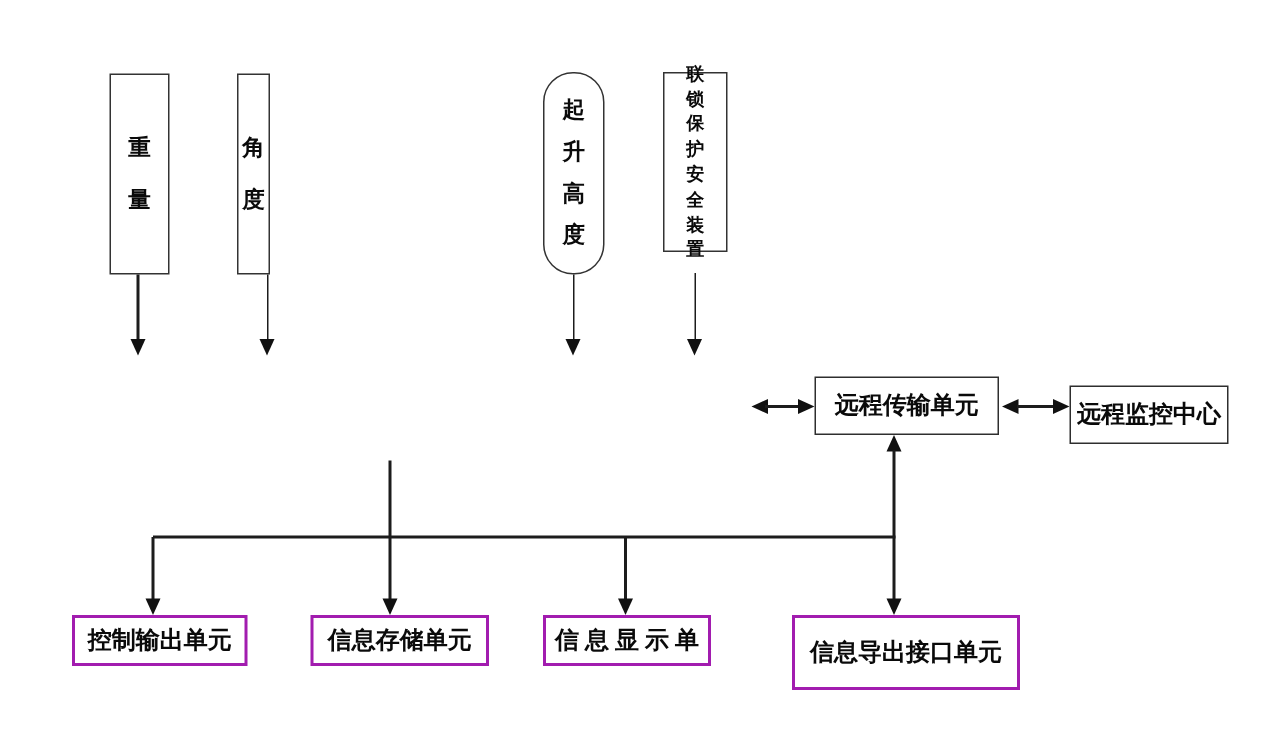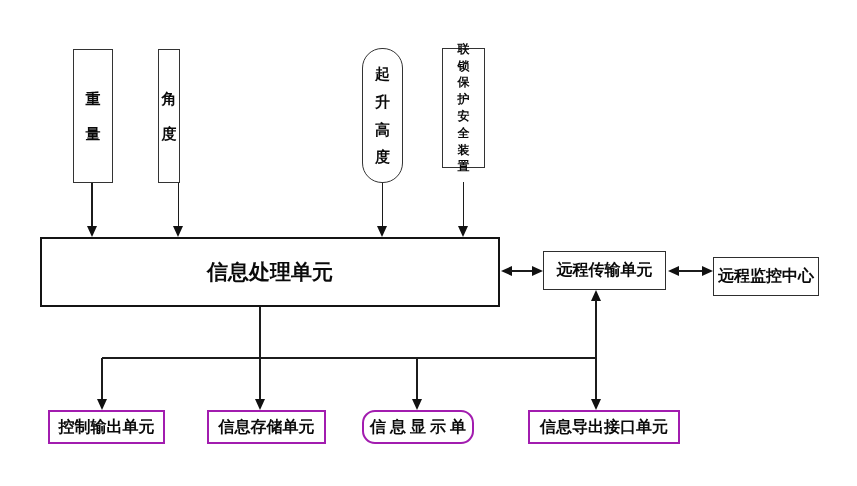--- a/index.html
+++ b/index.html
@@ -36,21 +36,21 @@
     line-height: 2.35;
   }
   .vbox.small { font-size: 12px; }
   .vbox.small .vtext { line-height: 1.4; }
   .vbox.four .vtext { line-height: 1.85; }
   
   .hbox { font-size: 16px; }
   .main-box { border: 2px solid #141414; font-size: 21px; }
   .right-box { border: 1.5px solid #2e2e2e; }
   .bottom-box { border: 2px solid #a21caf; }
-  .spaced { letter-spacing: 4px; text-indent: 4px; border-radius: 13px; }
+  .spaced { letter-spacing: 4px; text-indent: 4px; }
   
   .line {
     position: absolute;
     background: #1c1c1c;
   }
   .ah { position: absolute; width: 0; height: 0; }
   .ah.down  { border-left: 5px solid transparent; border-right: 5px solid transparent; border-top: 11px solid #111; }
   .ah.up    { border-left: 5px solid transparent; border-right: 5px solid transparent; border-bottom: 11px solid #111; }
   .ah.left  { border-top: 5px solid transparent; border-bottom: 5px solid transparent; border-right: 11px solid #111; }
   .ah.right { border-top: 5px solid transparent; border-bottom: 5px solid transparent; border-left: 11px solid #111; }
@@ -69,23 +69,20 @@
   </div>
 
   <div class="box vbox four" style="left:362px; top:48px; width:41px; height:135px;border-radius:20px;">
     <span class="vtext">起升高度</span>
   </div>
 
   <div class="box vbox small" style="left:442px; top:48px; width:43px; height:120px;">
     <span class="vtext">联锁保护安全装置</span>
   </div>
 
-  <div class="box main-box" style="left:40px; top:237px; width:460px; height:70px;">
-    <span>信息处理单元</span>
-  </div>
 
   <div class="box hbox right-box" style="left:543px; top:251px; width:123px; height:39px;">
     <span>远程传输单元</span>
   </div>
 
   <div class="box hbox right-box" style="left:713px; top:257px; width:106px; height:39px;">
     <span>远程监控中心</span>
   </div>
 
   <div class="box hbox bottom-box" style="left:48px; top:410px; width:117px; height:34px;">
@@ -93,21 +90,21 @@
   </div>
 
   <div class="box hbox bottom-box" style="left:207px; top:410px; width:119px; height:34px;">
     <span>信息存储单元</span>
   </div>
 
   <div class="box hbox bottom-box spaced" style="left:362px; top:410px; width:112px; height:34px;">
     <span>信息显示单</span>
   </div>
 
-  <div class="box hbox bottom-box" style="left:528px; top:410px; width:152px; height:34px;">
+  <div class="box hbox bottom-box" style="left:528px; top:410px; width:152px; height:50px;">
     <span>信息导出接口单元</span>
   </div>
 
   <div class="line" style="left:91.2px; top:183px; width:1.6px; height:44px;"></div>
   <div class="ah down" style="left:87px; top:226px;"></div>
 
   <div class="line" style="left:177.5px; top:183px; width:1.6px; height:44px;"></div>
   <div class="ah down" style="left:173px; top:226px;"></div>
 
   <div class="line" style="left:381.5px; top:183px; width:1.6px; height:44px;"></div>

